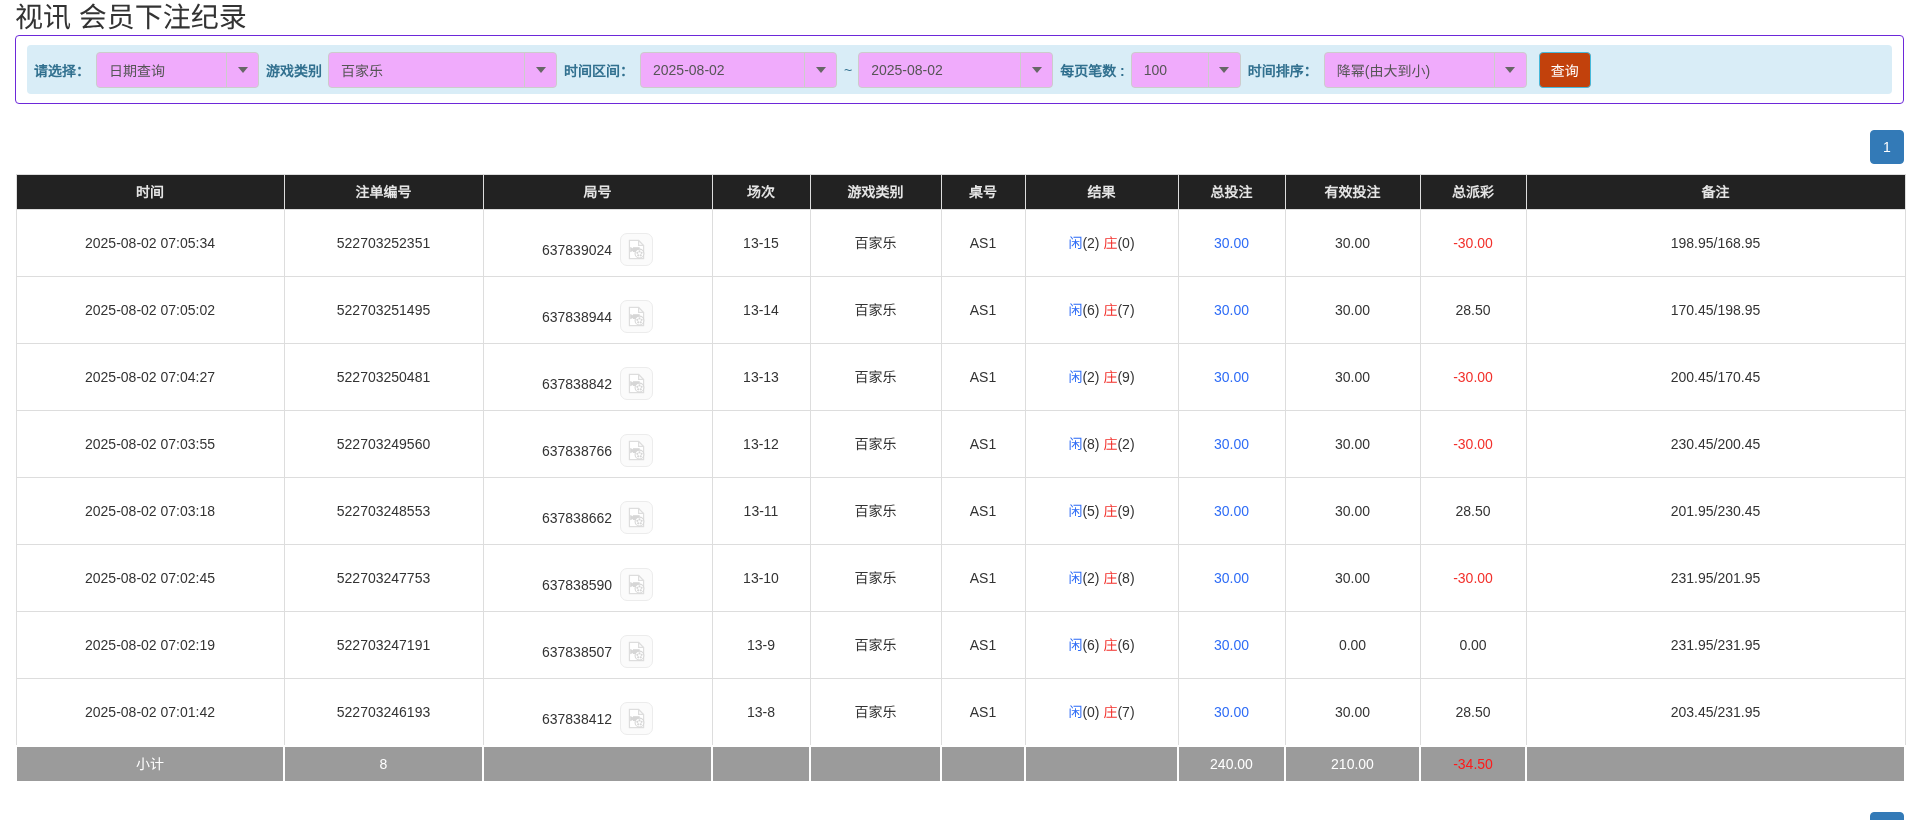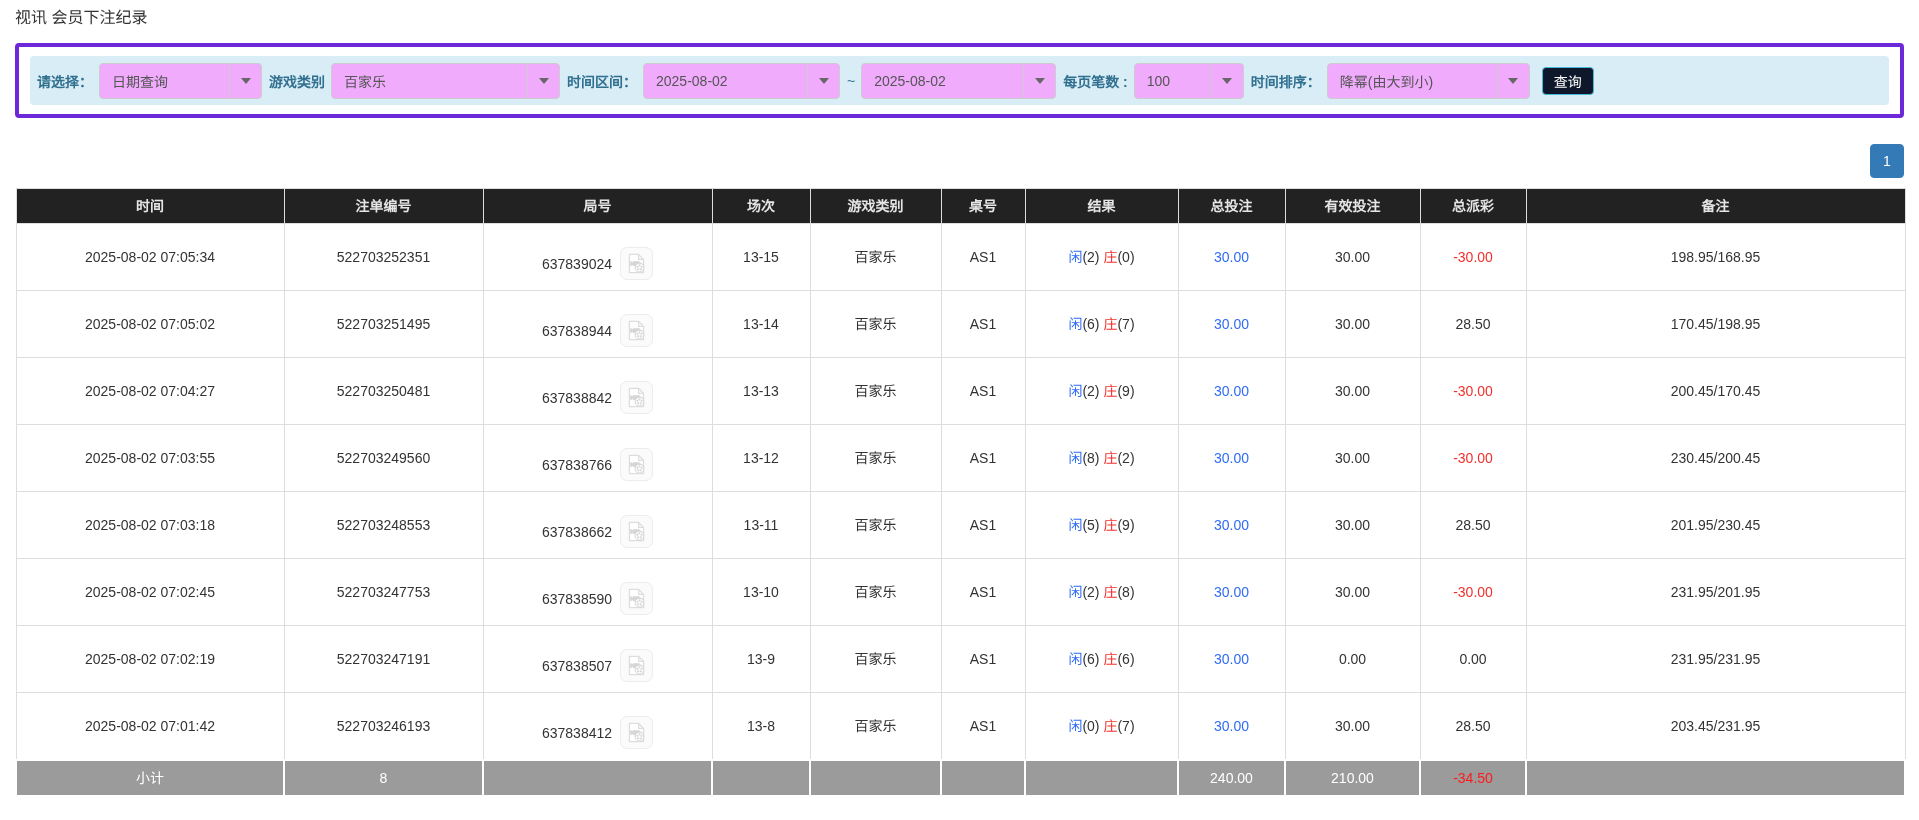--- a/index.html
+++ b/index.html
@@ -8,31 +8,31 @@
   body {
     margin: 0;
     background: #ffffff;
     font-family: "Liberation Sans", "DejaVu Sans", sans-serif;
     font-size: 14px;
     color: #333;
   }
   .page { padding: 0 15px; }
 
   .page-title {
-    font-size: 16px;
+    font-size: 28px;
     font-weight: normal;
     color: #333;
     margin: 5px 0 0 0;
     line-height: 26px;
   }
 
   
   .filter-panel {
-    margin-top: 12px;
-    border: 4px solid #6d28d9;
+    margin-top: 4px;
+    border: 1px solid #6d28d9;
     border-radius: 4px;
     background: #fff;
     padding: 9px 11px;
   }
   .filter-bar {
     background: #d9edf7;
     border-radius: 4px;
     height: 49px;
     display: flex;
     align-items: center;
@@ -71,23 +71,23 @@
   }
   .caret-down {
     width: 0; height: 0;
     border-left: 5px solid transparent;
     border-right: 5px solid transparent;
     border-top: 6px solid #666;
   }
   .tilde { color: #31708f; margin: 0 6px 0 0; }
   .btn-search {
     margin-left: 5px;
-    height: 28px;
+    height: 36px;
     padding: 0 11px;
-    background: #0f172a;
+    background: #c2410c;
     border: 1px solid #46b8da;
     border-radius: 4px;
     color: #fff;
     font-size: 14px;
     cursor: pointer;
     font-family: inherit;
   }
 
   
   .alert-success {

